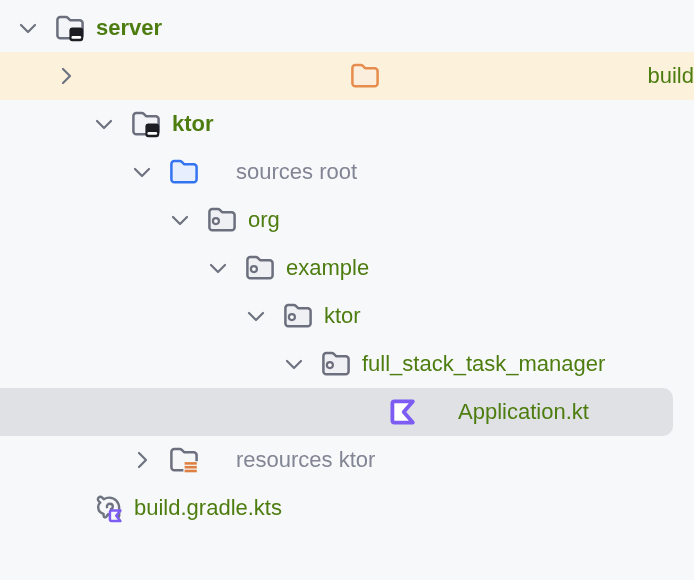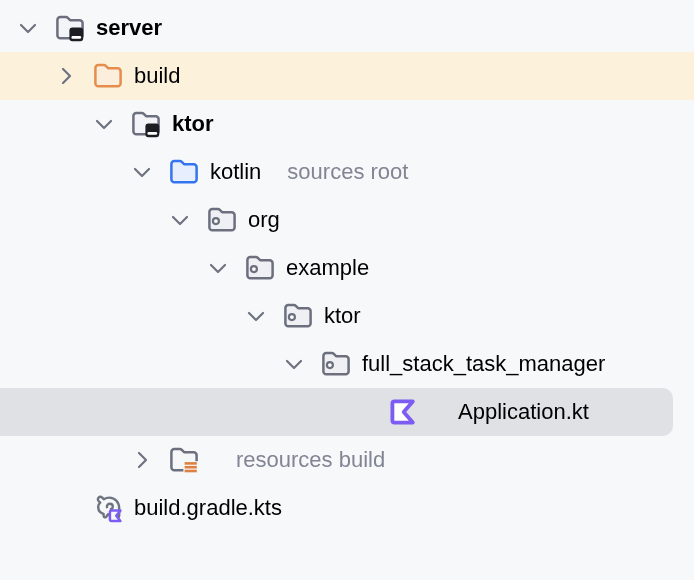--- a/index.html
+++ b/index.html
@@ -9,30 +9,30 @@
     font-family:"Liberation Sans","DejaVu Sans",sans-serif;
     -webkit-font-smoothing:antialiased;
   }
   .tree{padding-top:4px;}
   .row{
     height:48px;display:flex;align-items:center;
     padding-left:calc(15px + var(--lvl) * 38px);
     font-size:22px;color:#14161c;line-height:48px;
     box-sizing:border-box;white-space:pre;
   }
-  .row.cream{background:#fcf2dc;}
+  .row.cream{background:#fcf2dc;justify-content:space-between;}
   .row.selected{background:#dfe1e5;width:673px;border-radius:0 10px 10px 0;gap:29px;}
   .chev{
     width:26px;height:26px;flex:0 0 26px;
     display:flex;align-items:center;justify-content:center;
     margin-right:13px;
   }
   .icon{width:32px;height:32px;flex:0 0 32px;margin-right:10px;display:flex;}
   .icon svg{width:32px;height:32px;}
-  .label{color:#000000;}
+  .label{color:#4d7c0f;}
   .bold{font-weight:700;}
   .suffix{color:#818594;margin-left:26px;}
 </style>
 </head>
 <body>
 
 <svg width="0" height="0" style="position:absolute" aria-hidden="true">
   <defs>
     <path id="folder-shape" d="M1.7 5.5 L1.7 11.7 C1.7 12.5 2.35 13.15 3.15 13.15 L12.85 13.15 C13.65 13.15 14.3 12.5 14.3 11.7 L14.3 5.55 C14.3 4.75 13.65 4.1 12.85 4.1 L8.05 4.1 L6.9 2.95 C6.63 2.68 6.27 2.53 5.89 2.53 L3.15 2.53 C2.35 2.53 1.7 3.18 1.7 3.98 Z"></path>
     <g id="chev-down-g">
@@ -110,21 +110,20 @@
     <span class="label bold">ktor</span>
   </div>
 
   <div class="row" style="--lvl:3">
     <span class="chev"><svg viewBox="0 0 26 26" width="26" height="26">
           <use href="#chev-down-g"></use>
         </svg></span>
     <span class="icon"><svg viewBox="0 0 16 16">
           <use href="#folder-sources-g"></use>
         </svg></span>
-    <span class="label">kotlin</span>
     <span class="suffix">sources root</span>
   </div>
 
   <div class="row" style="--lvl:4">
     <span class="chev"><svg viewBox="0 0 26 26" width="26" height="26">
           <use href="#chev-down-g"></use>
         </svg></span>
     <span class="icon"><svg viewBox="0 0 16 16">
           <use href="#folder-package-g"></use>
         </svg></span>
@@ -169,21 +168,21 @@
     <span class="label">Application.kt</span>
   </div>
 
   <div class="row" style="--lvl:3">
     <span class="chev"><svg viewBox="0 0 26 26" width="26" height="26">
           <use href="#chev-right-g"></use>
         </svg></span>
     <span class="icon"><svg viewBox="0 0 16 16">
           <use href="#folder-resources-g"></use>
         </svg></span>
-    <span class="suffix">resources build</span>
+    <span class="suffix">resources ktor</span>
   </div>
 
   <div class="row" style="--lvl:1">
     <span class="chev"></span>
     <span class="icon"><svg viewBox="0 0 16 16">
           <use href="#gradle-kts-g"></use>
         </svg></span>
     <span class="label">build.gradle.kts</span>
   </div>
 

